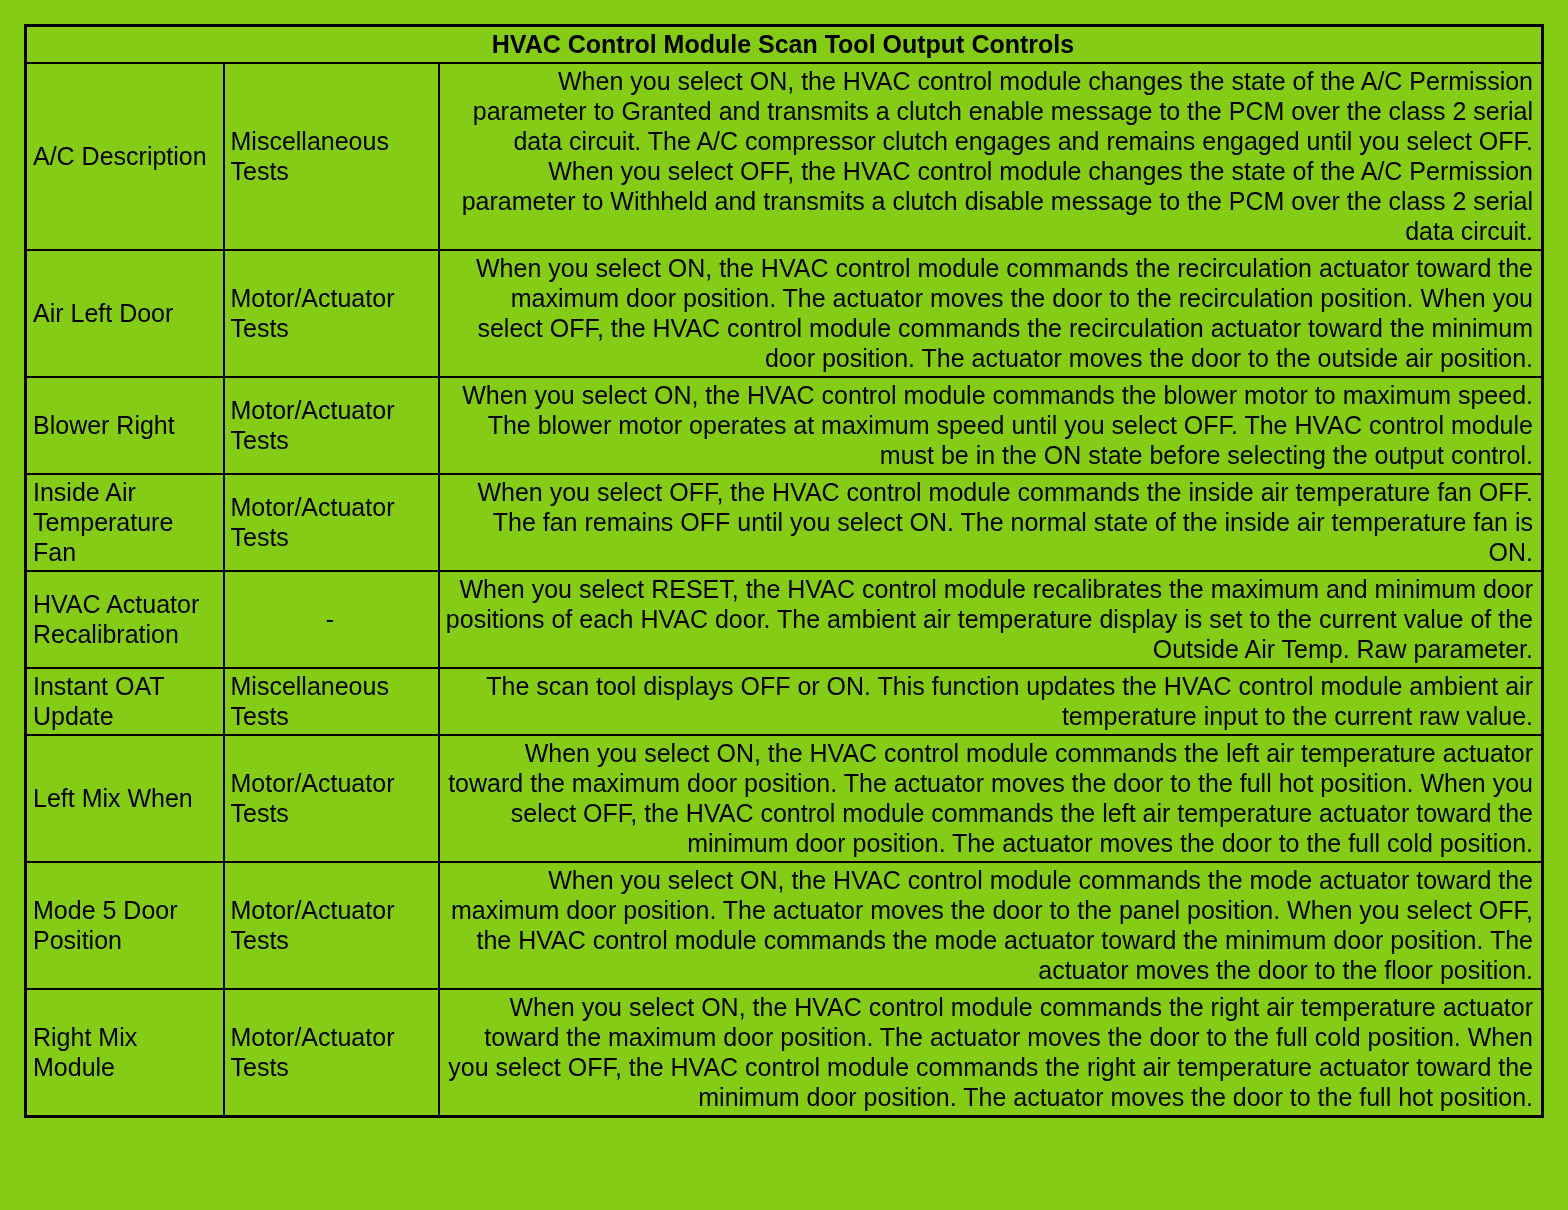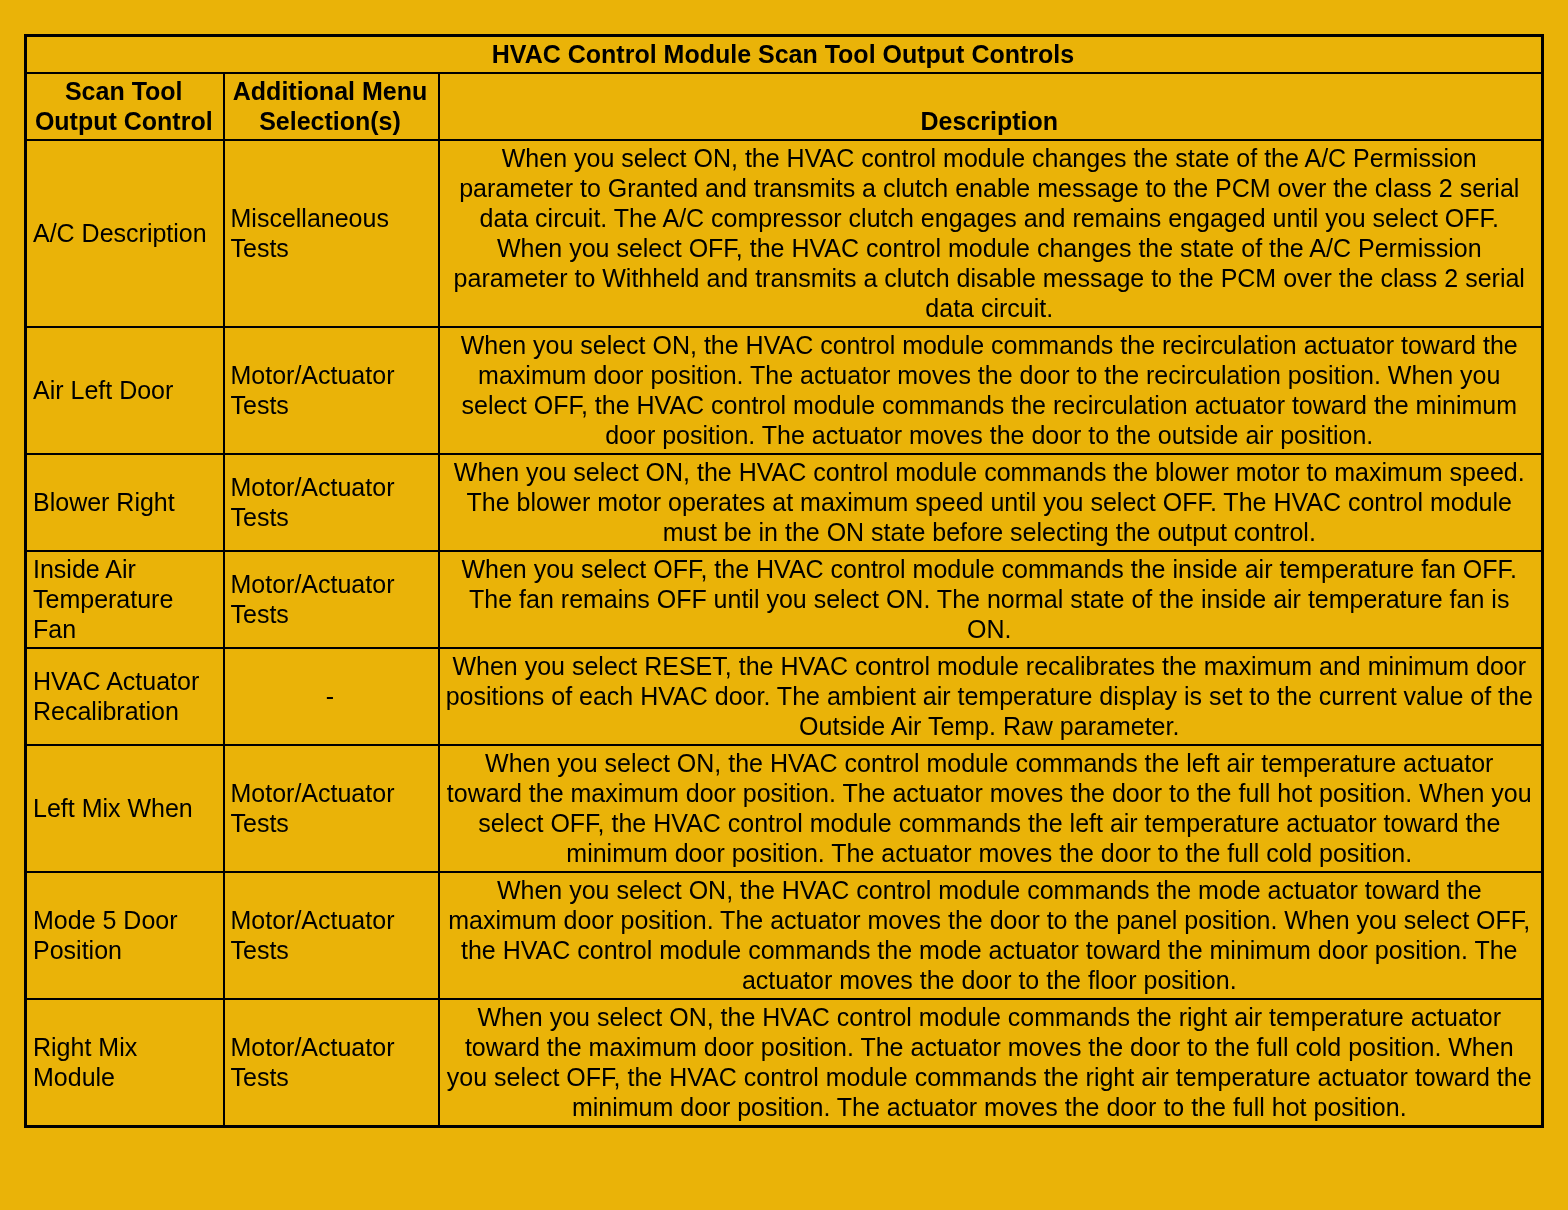--- a/index.html
+++ b/index.html
@@ -6,22 +6,22 @@
   html, body {
     margin: 0;
     padding: 0;
     background: #ffffff;
     font-family: "Liberation Sans", "DejaVu Sans", sans-serif;
     color: #000;
   }
   .page {
     width: 1568px;
     min-height: 1210px;
-    padding: 34px 24px;
-    background: #eab308;
+    padding: 24px 24px;
+    background: #84cc16;
   }
   table.hvac {
     width: 100%;
     border-collapse: collapse;
     table-layout: fixed;
     border: 3px solid #000;
   }
   table.hvac td, table.hvac th {
     border: 2px solid #000;
     font-size: 25px;
@@ -45,46 +45,39 @@
     white-space: normal;
     vertical-align: bottom;
     padding-bottom: 3px;
   }
   td.col-control, td.col-menu {
     vertical-align: middle;
     text-align: left;
   }
   td.col-desc {
     vertical-align: middle;
-    text-align: center;
+    text-align: right;
   }
   td.menu-dash {
     text-align: center;
   }
 </style>
 </head>
 <body>
 
 <div class="page">
   <table class="hvac">
     <colgroup>
       <col style="width:198px">
       <col style="width:215px">
       <col>
     </colgroup>
     <thead>
       <tr>
         <th class="title-cell" colspan="3">HVAC Control Module Scan Tool Output Controls</th>
-      </tr>
-      <tr>
-        <th class="col-hdr">Scan Tool
-Output Control</th>
-        <th class="col-hdr">Additional Menu
-Selection(s)</th>
-        <th class="col-hdr desc-hdr">Description</th>
       </tr>
     </thead>
     <tbody>
       <tr>
         <td class="col-control">A/C Description</td>
         <td class="col-menu">Miscellaneous Tests</td>
         <td class="col-desc">When you select ON, the HVAC control module changes the state of the A/C Permission parameter to Granted and transmits a clutch enable message to the PCM over the class 2 serial data circuit. The A/C compressor clutch engages and remains engaged until you select OFF. When you select OFF, the HVAC control module changes the state of the A/C Permission parameter to Withheld and transmits a clutch disable message to the PCM over the class 2 serial data circuit.</td>
       </tr>
       <tr>
         <td class="col-control">Air Left Door</td>
@@ -100,20 +93,25 @@
         <td class="col-control">Inside Air Temperature Fan</td>
         <td class="col-menu">Motor/Actuator Tests</td>
         <td class="col-desc">When you select OFF, the HVAC control module commands the inside air temperature fan OFF. The fan remains OFF until you select ON. The normal state of the inside air temperature fan is ON.</td>
       </tr>
       <tr>
         <td class="col-control">HVAC Actuator Recalibration</td>
         <td class="col-menu menu-dash">-</td>
         <td class="col-desc">When you select RESET, the HVAC control module recalibrates the maximum and minimum door positions of each HVAC door. The ambient air temperature display is set to the current value of the Outside Air Temp. Raw parameter.</td>
       </tr>
       <tr>
+        <td class="col-control">Instant OAT Update</td>
+        <td class="col-menu">Miscellaneous Tests</td>
+        <td class="col-desc">The scan tool displays OFF or ON. This function updates the HVAC control module ambient air temperature input to the current raw value.</td>
+      </tr>
+      <tr>
         <td class="col-control">Left Mix When</td>
         <td class="col-menu">Motor/Actuator Tests</td>
         <td class="col-desc">When you select ON, the HVAC control module commands the left air temperature actuator toward the maximum door position. The actuator moves the door to the full hot position. When you select OFF, the HVAC control module commands the left air temperature actuator toward the minimum door position. The actuator moves the door to the full cold position.</td>
       </tr>
       <tr>
         <td class="col-control">Mode 5 Door Position</td>
         <td class="col-menu">Motor/Actuator Tests</td>
         <td class="col-desc">When you select ON, the HVAC control module commands the mode actuator toward the maximum door position. The actuator moves the door to the panel position. When you select OFF, the HVAC control module commands the mode actuator toward the minimum door position. The actuator moves the door to the floor position.</td>
       </tr>
       <tr>

